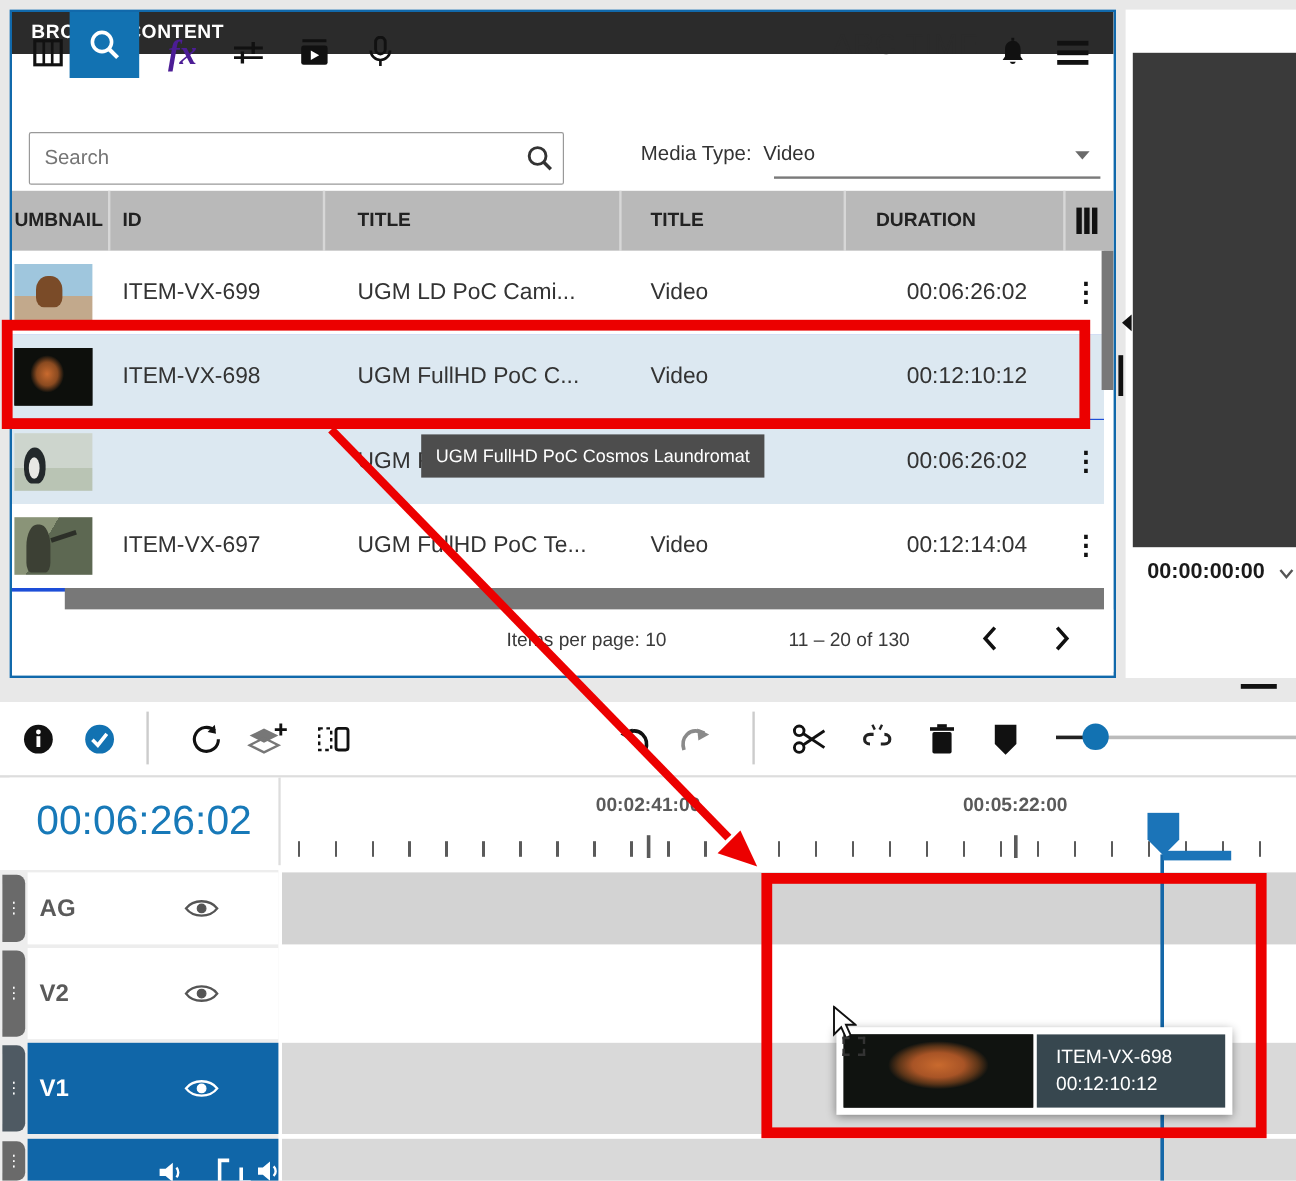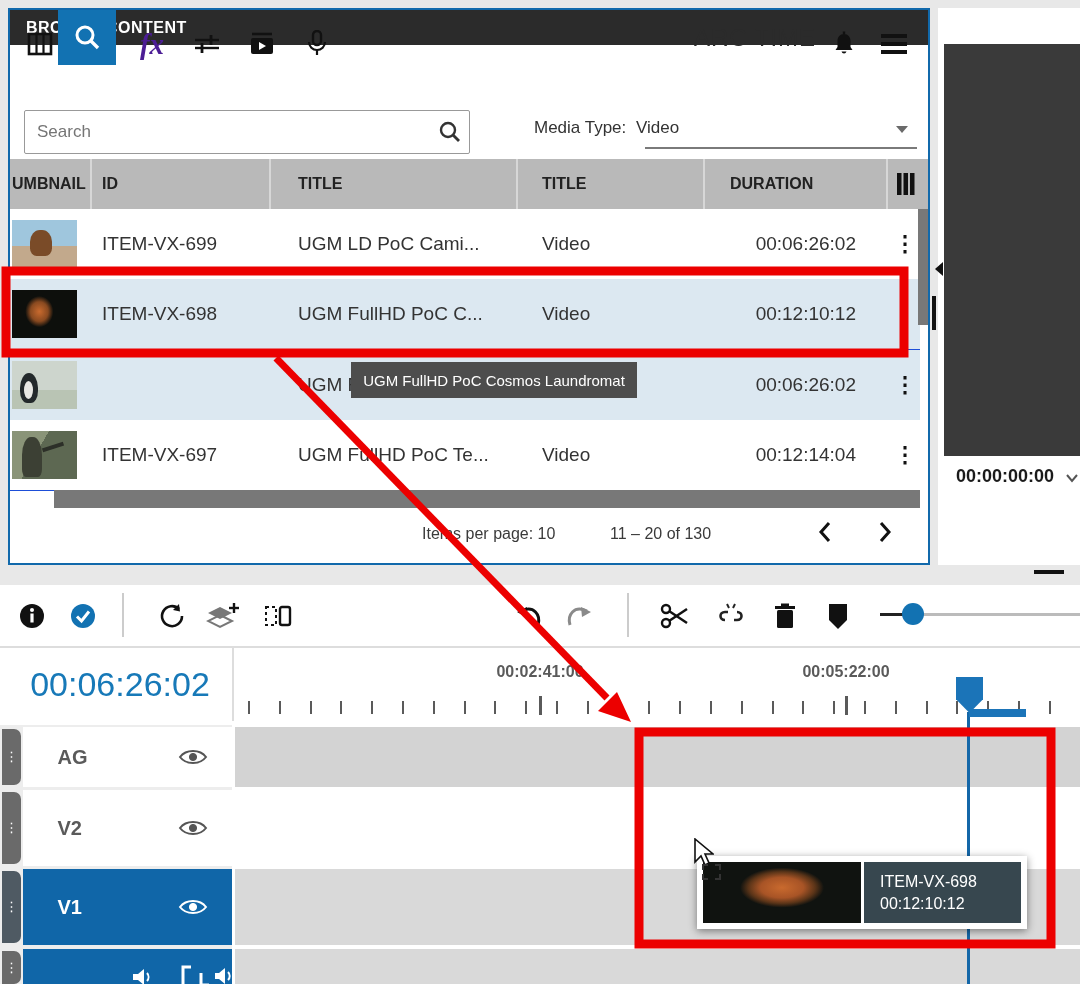--- a/index.html
+++ b/index.html
@@ -29,21 +29,21 @@
   #media-underline{left:635px;top:137px;width:272px;height:2px;background:#7a7a7a;}
   .caret-down{width:0;height:0;border-left:6px solid transparent;
     border-right:6px solid transparent;border-top:7px solid #6a6a6a;}
 
   
   #grid-header{left:0;top:149px;width:918px;height:50px;background:#b9b9b9;
     font-weight:bold;font-size:16px;color:#222;}
   .hsep{position:absolute;top:0;width:2px;height:50px;background:#d7d7d7;}
   .hcell{position:absolute;top:0;height:50px;display:flex;align-items:center;}
   .row{position:absolute;left:0;width:910px;height:70px;background:#fff;
-    border-bottom:1px solid #1d4ed8;}
+    border-bottom:3px solid #1d4ed8;}
   .row.sel{background:#dce8f1;}
   .cell{position:absolute;top:0;height:70px;display:flex;align-items:center;
     font-size:19px;color:#333;}
   .thumb{position:absolute;left:2px;top:11px;width:65px;height:48px;}
   .kebab{position:absolute;left:880px;top:0;width:30px;height:70px;display:flex;
     align-items:center;justify-content:center;font-size:22px;font-weight:bold;color:#111;
     letter-spacing:0;line-height:1;}
   #tooltip{left:341px;top:352px;width:286px;height:36px;background:#4d4d4d;color:#fff;
     font-size:15px;display:flex;align-items:center;justify-content:center;z-index:30;}
   #hscroll{left:44px;top:480px;width:866px;height:18px;background:#787878;}
@@ -83,21 +83,21 @@
   .ruler-label{position:absolute;top:15px;font-size:16px;font-weight:bold;color:#5a5a5a;
     transform:translateX(-50%);}
   #ruler-ticks{position:absolute;left:14px;top:53px;right:0;height:13px;
     background:repeating-linear-gradient(to right,#5a5a5a 0 2px,transparent 2px 30.8px);}
   .major-tick{position:absolute;top:48px;width:3px;height:19px;background:#5a5a5a;}
 
   #tracks-bg{position:absolute;left:0;top:140px;width:232px;height:259px;background:#ededed;}
   .track-tab{position:absolute;left:2px;width:19px;background:#6a6a6a;
     border-radius:0 7px 7px 0;color:#fff;display:flex;align-items:center;justify-content:center;
     font-size:13px;letter-spacing:0;line-height:.55;}
-  .track-head{position:absolute;left:23px;width:209px;display:flex;align-items:center;justify-content:center;}
+  .track-head{position:absolute;left:23px;width:209px;display:flex;align-items:center;}
   .track-label{font-size:20px;font-weight:bold;color:#5a5a5a;margin-left:10px;width:120px;}
   .lane{position:absolute;left:235px;width:845px;}
 
   #playhead-line{position:absolute;left:967px;top:127px;width:3px;height:272px;
     background:#1467a8;z-index:5;}
   #playhead-head{position:absolute;left:956px;top:92px;width:27px;height:36px;background:#1b74b8;
     clip-path:polygon(0 0,100% 0,100% 62%,50% 100%,0 62%);z-index:6;}
   #playhead-bar{position:absolute;left:969px;top:124px;width:57px;height:8px;background:#1b74b8;z-index:6;}
 
   #v2-clip-thumb{position:absolute;left:0;top:0;width:188px;height:74px;
@@ -259,21 +259,21 @@
     <div class="cell" style="left:720px;width:126px;justify-content:flex-end">00:12:14:04</div>
     <div class="kebab">⋮</div>
   </div>
 
   <div id="tooltip" class="abs">UGM FullHD PoC Cosmos Laundromat</div>
   <div id="hscroll" class="abs"></div>
   <div id="vscroll" class="abs"></div>
 
   <div id="pagination" class="abs">
     <span class="abs" style="left:412px;top:17px">Items per page: 10</span>
-    <span class="abs" style="left:600px;top:17px">11 – 20 of 130</span>
+    <span class="abs" style="left:647px;top:17px">11 – 20 of 130</span>
     <span class="abs" style="left:806px;top:11px">
       <svg width="18" height="26" viewBox="0 0 18 26">
           <polyline points="13,4 5,13 13,22" fill="none" stroke="#111" stroke-width="3"></polyline>
         </svg>
     </span>
     <span class="abs" style="left:866px;top:11px">
       <svg width="18" height="26" viewBox="0 0 18 26">
           <polyline points="5,4 13,13 5,22" fill="none" stroke="#111" stroke-width="3"></polyline>
         </svg>
     </span>

